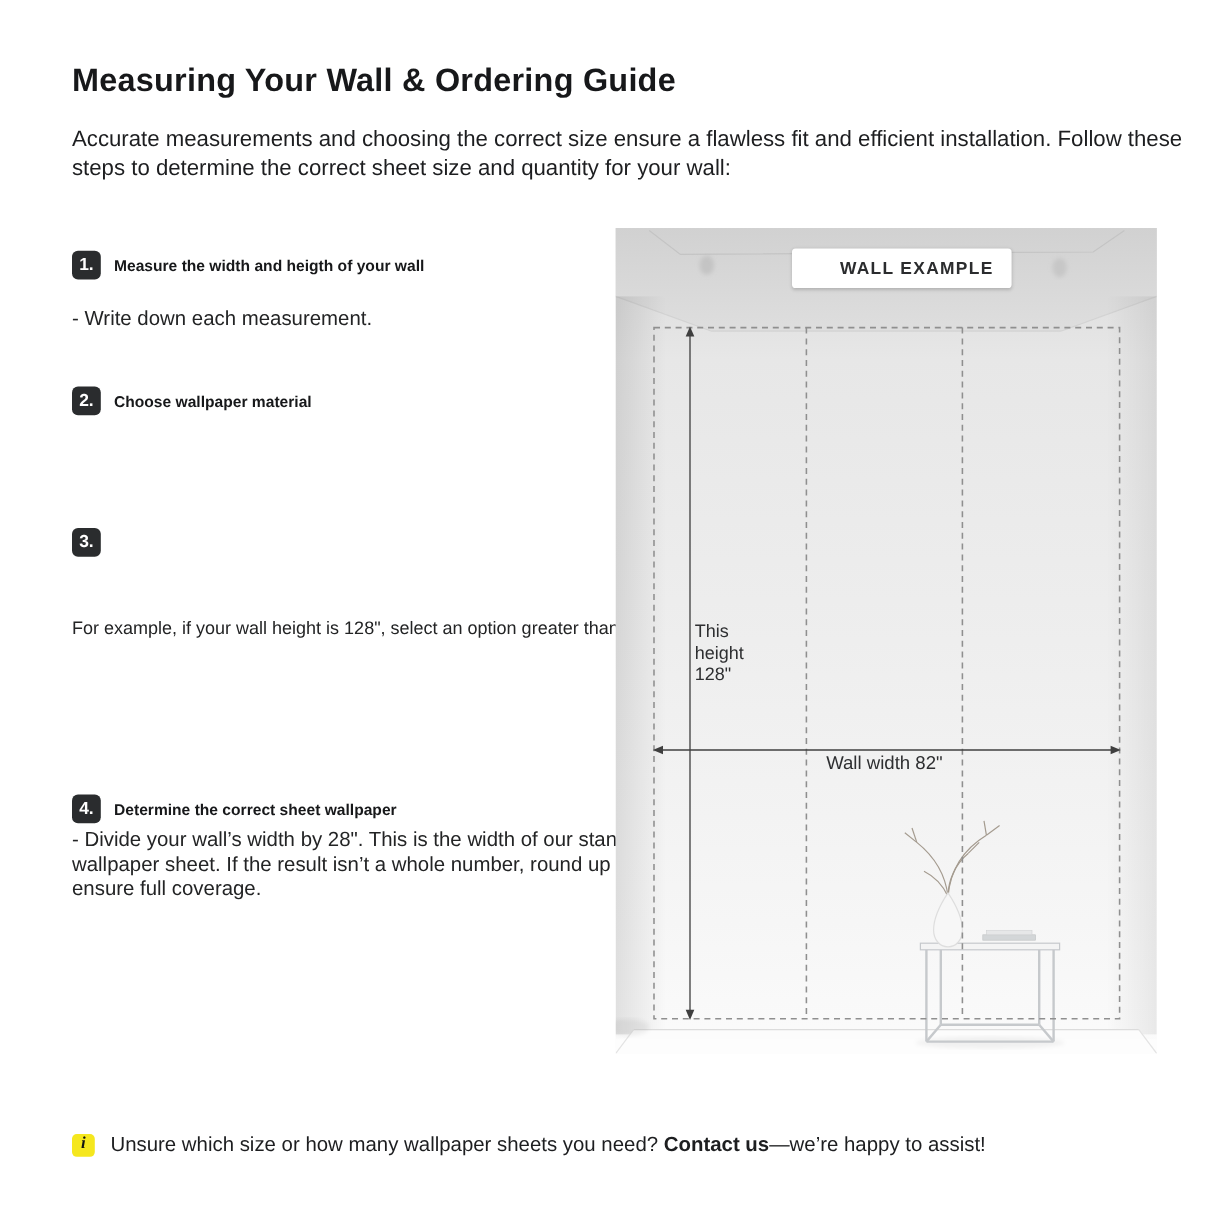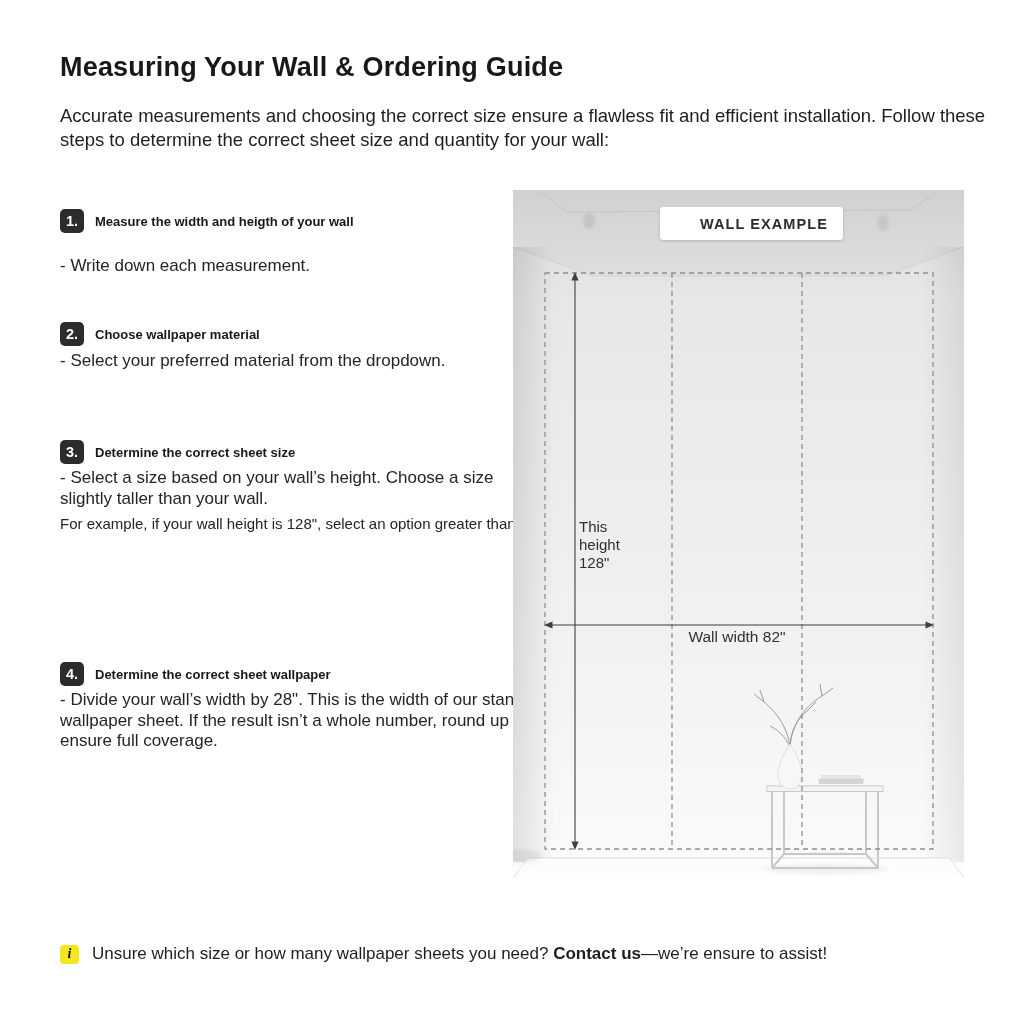--- a/index.html
+++ b/index.html
@@ -79,27 +79,24 @@
   <div class="abs step-header" style="top:209px;">
     <span class="step-badge">1.</span>
     <h2 class="step-heading">Measure the width and heigth of your wall</h2>
   </div>
   <p class="abs step-body" style="top:239px;width:500px;margin-top:17px;">- Write down each measurement.</p>
 
   <div class="abs step-header" style="top:322px;">
     <span class="step-badge">2.</span>
     <h2 class="step-heading">Choose wallpaper material</h2>
   </div>
-  <p class="abs step-body" style="top:351px;width:500px;">- Select your preferred material from the dropdown.</p>
 
   <div class="abs step-header" style="top:440px;">
     <span class="step-badge">3.</span>
-    <h2 class="step-heading">Determine the correct sheet size</h2>
-  </div>
-  <p class="abs step-body" style="top:468px;width:455px;">- Select a size based on your wall’s height. Choose a size slightly taller than your wall.</p>
+  </div>
   <p class="abs step-small" style="top:515px;width:495px;">For example, if your wall height is 128", select an option greater than 128".</p>
 
   <div class="abs step-header" style="top:662px;">
     <span class="step-badge">4.</span>
     <h2 class="step-heading">Determine the correct sheet wallpaper</h2>
   </div>
   <p class="abs step-body" style="top:690px;width:500px;">- Divide your wall’s width by 28". This is the width of our standard wallpaper sheet. If the result isn’t a whole number, round up to ensure full coverage.</p>
 
   <div class="abs photo">
     <svg viewBox="0 0 451 688" aria-hidden="true">
@@ -201,16 +198,16 @@
       <div>This</div>
       <div>height</div>
       <div>128"</div>
     </div>
 
     <div class="abs width-label">Wall width 82"</div>
   </div>
 
   <div class="abs footer">
     <span class="info-icon">i</span>
-    <span class="footer-text"><span>Unsure which size or how many wallpaper sheets you need? </span><b>Contact us</b><span>—we’re ensure to assist!</span></span>
+    <span class="footer-text"><span>Unsure which size or how many wallpaper sheets you need? </span><b>Contact us</b><span>—we’re happy to assist!</span></span>
   </div>
 
 </div>
 
 </body></html>

